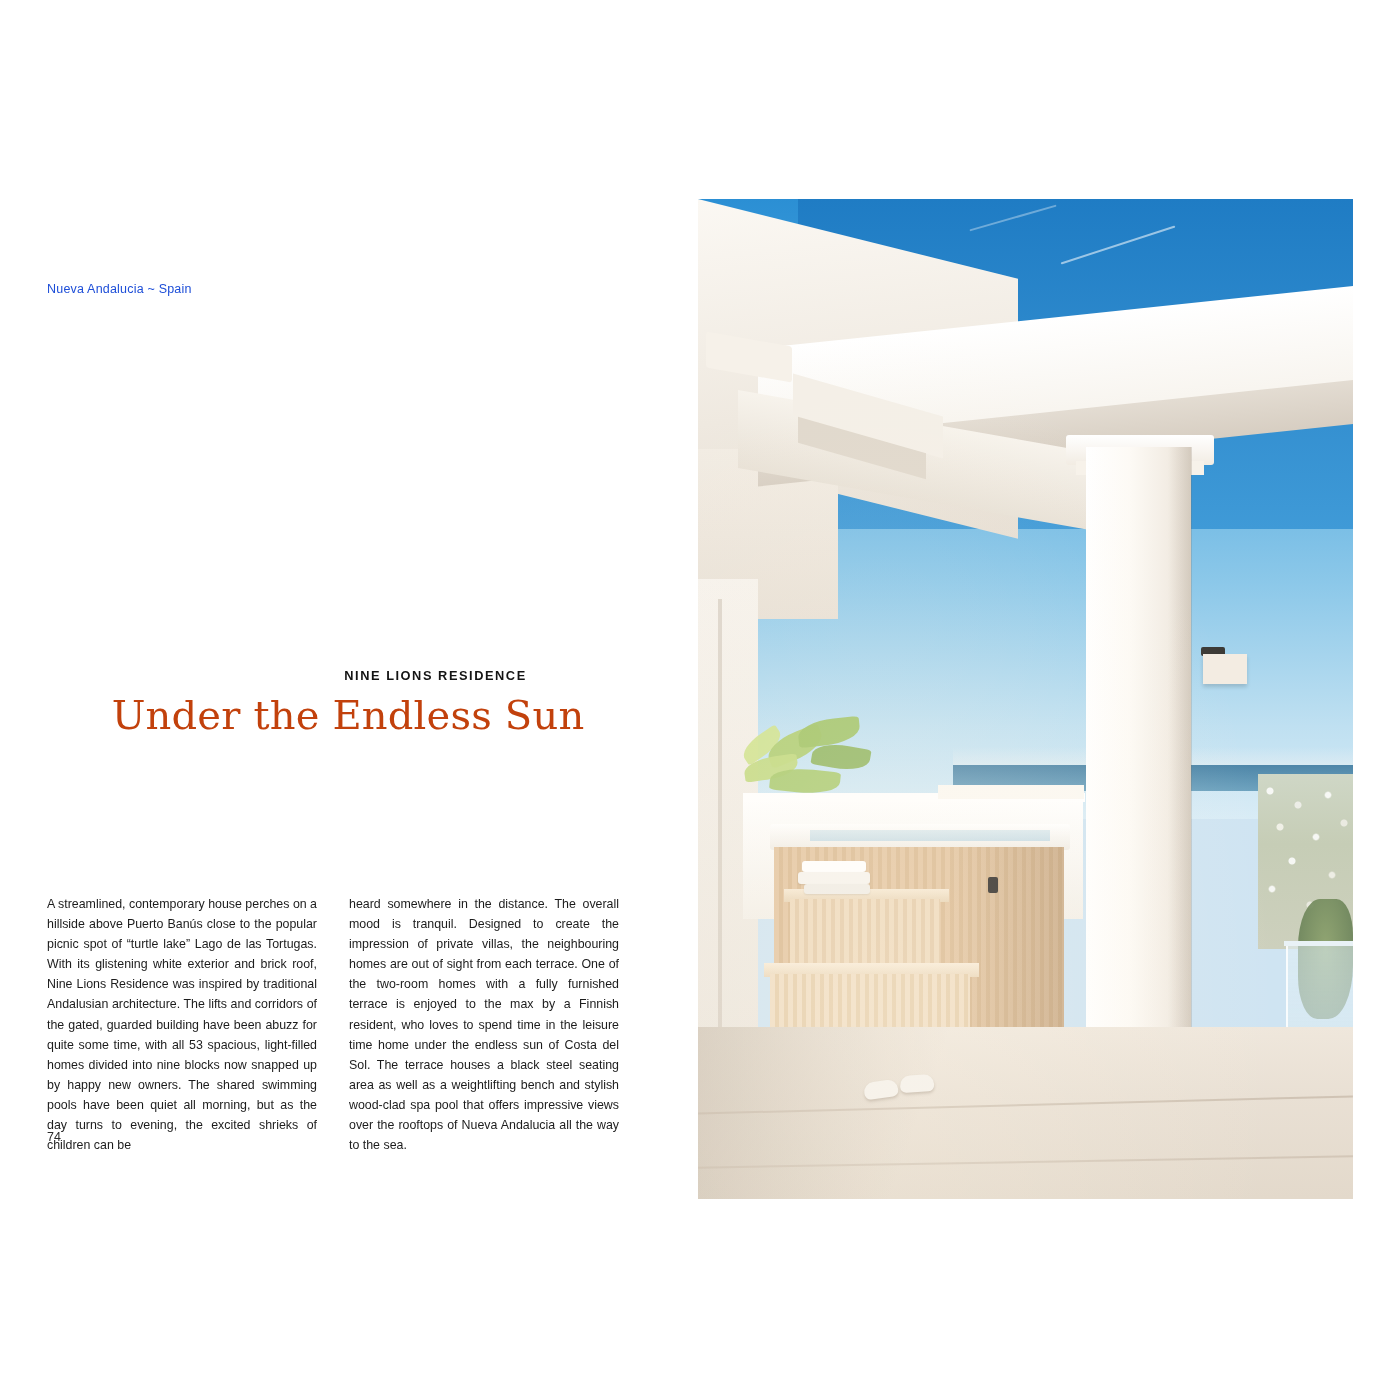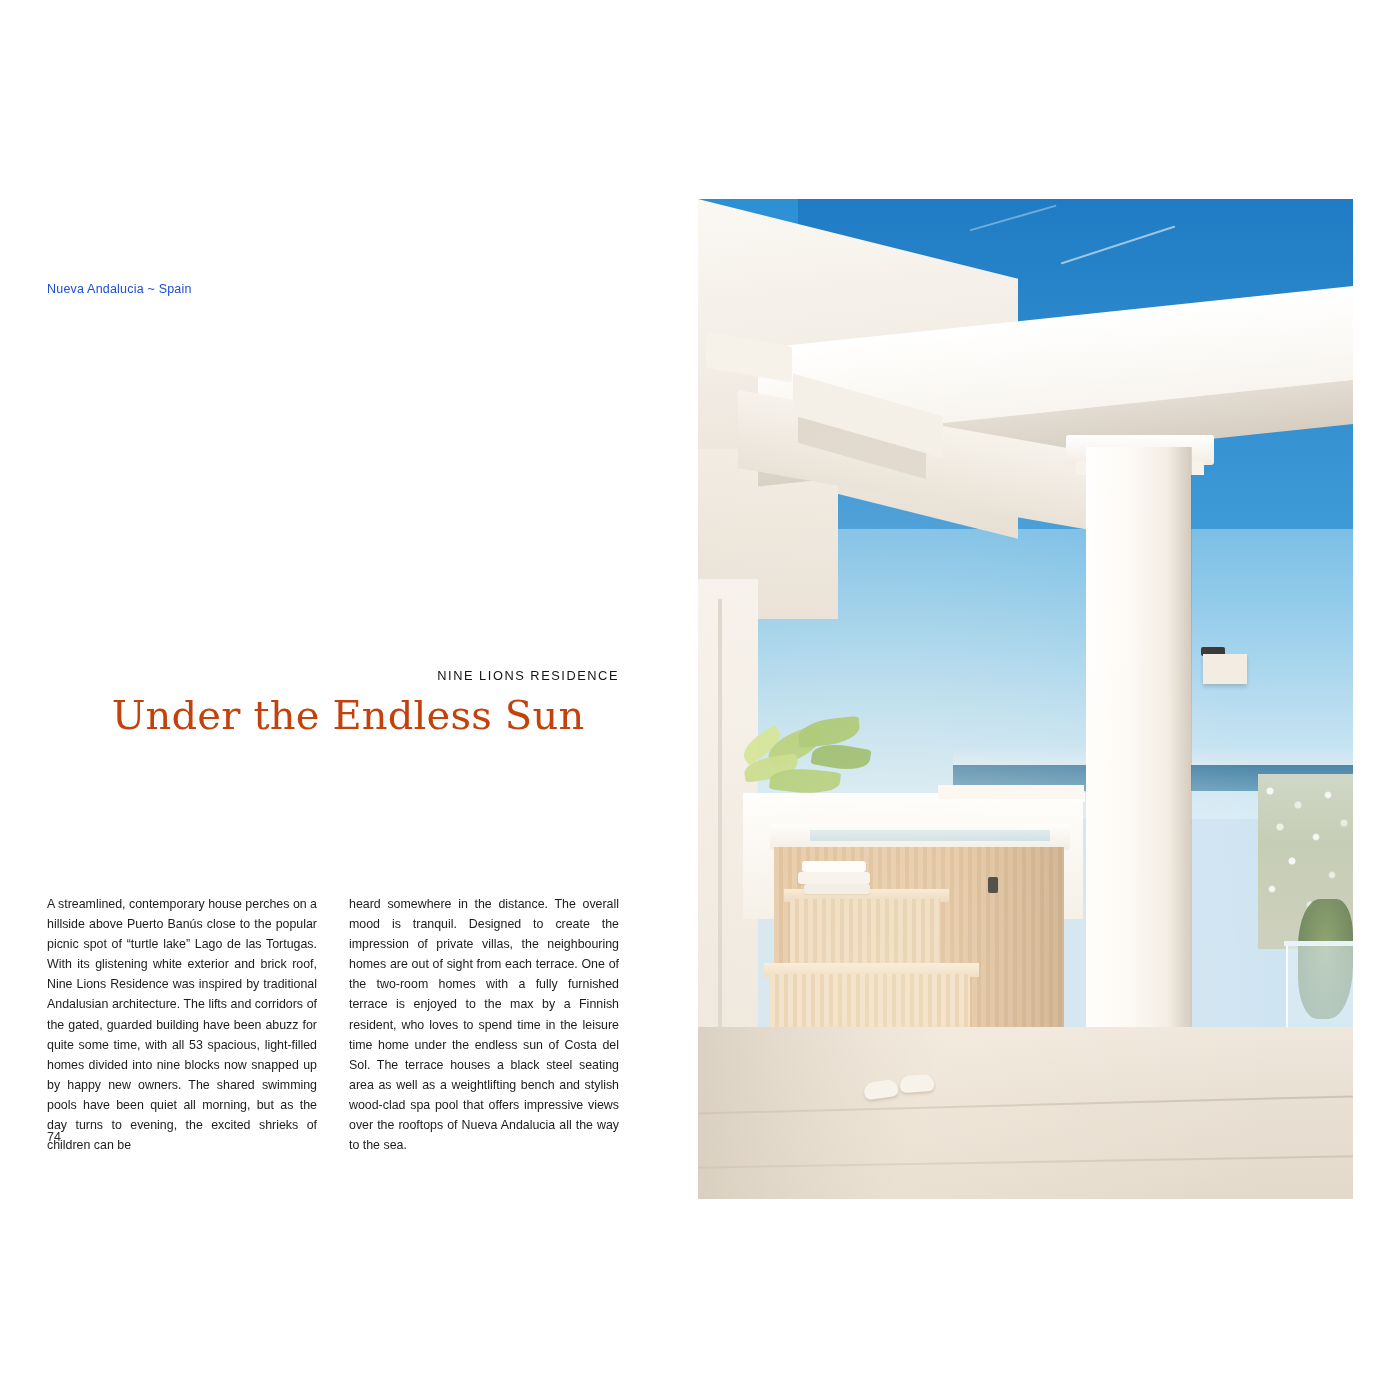--- a/index.html
+++ b/index.html
@@ -46,27 +46,27 @@
   .title-block {
     position: absolute;
     left: 47px;
     top: 668px;
     width: 572px;
     text-align: center;
   }
 
   .eyebrow {
     font-size: 12.8px;
-    font-weight: normal;
+    font-weight: bold;
     letter-spacing: 1.55px;
     color: #141414;
     font-family: "Liberation Sans", sans-serif;
     margin-left: 205px;
     display: block;
-    text-align: right;
+    text-align: center;
   }
 
   .headline {
     margin-top: 9px;
     font-family: "DejaVu Serif", serif;
     font-weight: 400;
     font-size: 40px;
     letter-spacing: 0.2px;
     color: #c2410c;
     text-align: center;

